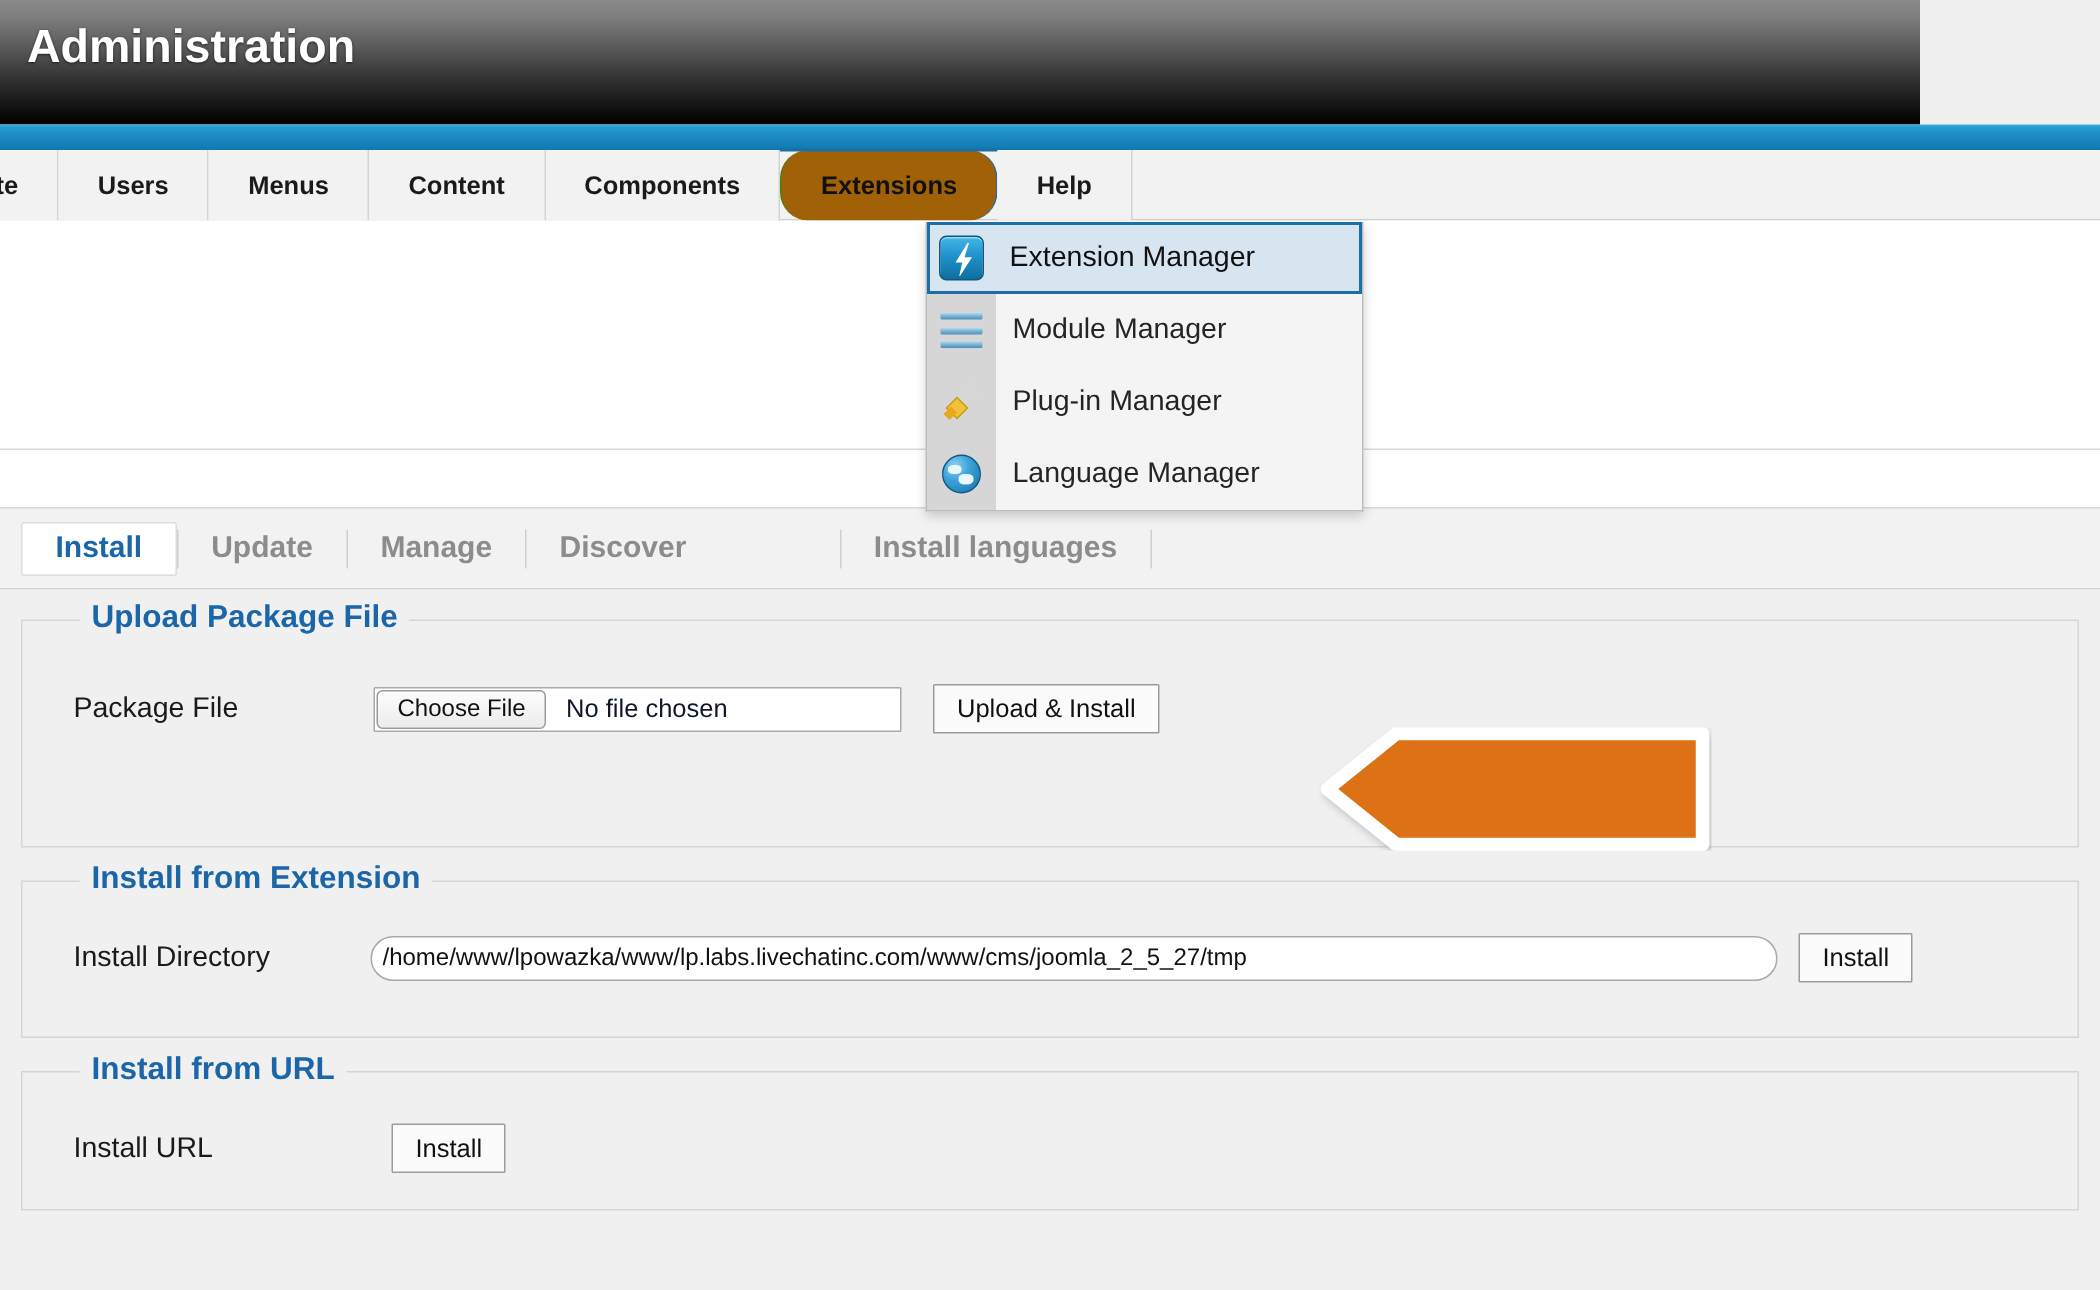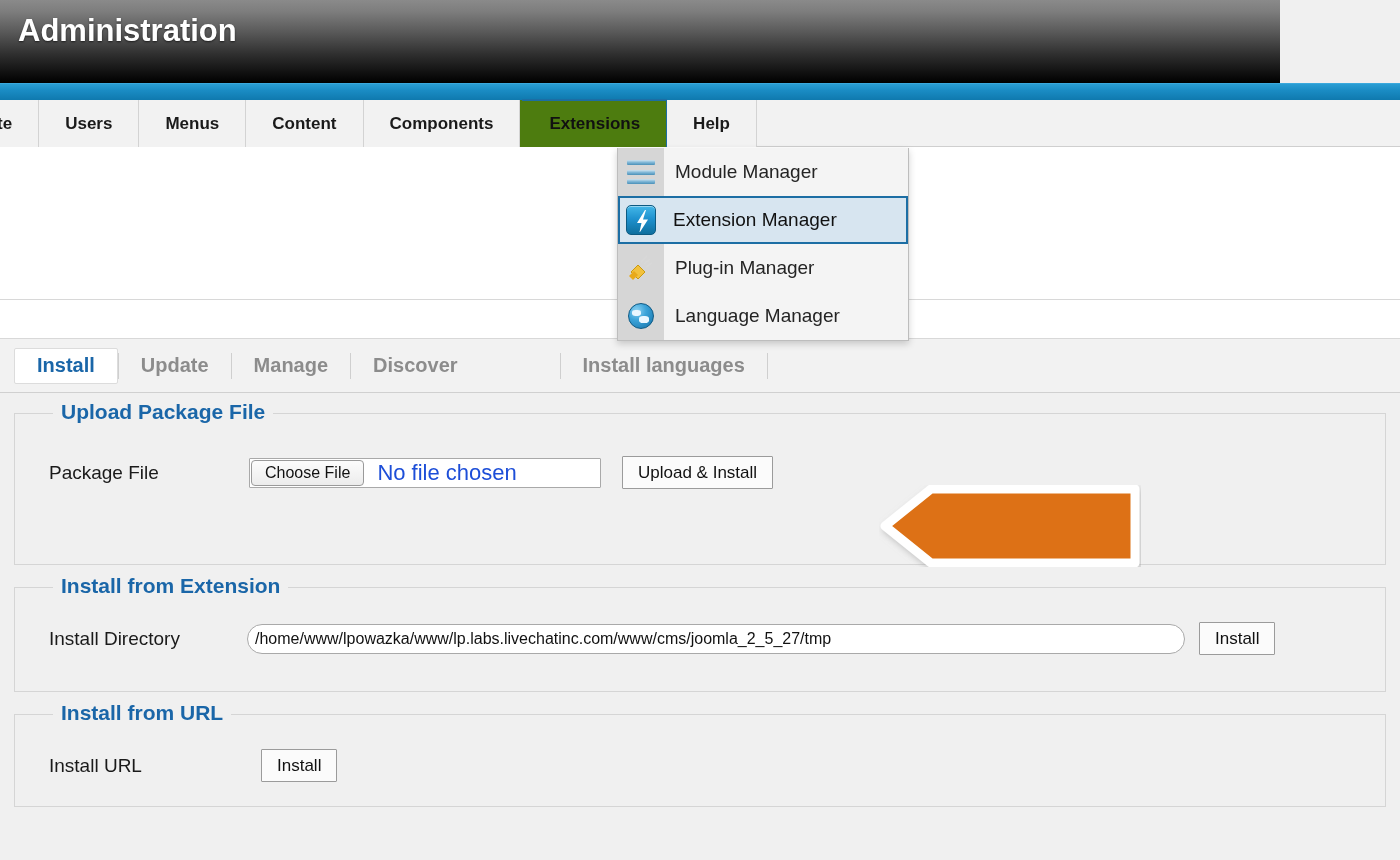--- a/index.html
+++ b/index.html
@@ -39,24 +39,25 @@
     display: flex; align-items: center; justify-content: center;
     padding: 0 26px;
     font-size: 17px; font-weight: bold; color: #1a1a1a;
     border-right: 1px solid #d3d3d3;
     background: #f2f2f2;
     cursor: pointer;
     white-space: nowrap;
   }
   .menu-item:first-child { border-left: 1px solid #d3d3d3; }
   .menu-item.active {
-    background: #4d7c0f;
-    border-left: 3px solid #4d7c0f;
+    background: #a16207;
+    border-left: 1px solid #4d7c0f;
     border-right: 1px solid #1c6ea4;
     color: #111;
+    border-radius: 19px;
   }
   .menu-item.active::before {
     content: ""; position: absolute; left: -1px; right: -1px; top: -1px; height: 2px;
     background: #1c6ea4;
   }
 
   
   .dropdown {
     position: absolute; left: 617px; top: 148px; width: 292px;
     background: #f4f4f4;
@@ -246,21 +247,21 @@
     border: 1px solid #9a9a9a;
     border-radius: 4px;
     margin: 1px;
     font-size: 16px; color: #111;
     cursor: pointer;
     white-space: nowrap;
   }
   .file-name {
     display: flex; align-items: center;
     padding-left: 12px;
-    font-size: 22px; color: #1d4ed8;
+    font-size: 17px; color: #0f172a;
     white-space: nowrap;
   }
   .btn {
     display: flex; align-items: center; justify-content: center;
     height: 33px;
     padding: 0 15px;
     background: #fbfbfb;
     border: 1px solid #9b9b9b;
     font-size: 17px; color: #111;
     cursor: pointer;
@@ -318,39 +319,39 @@
       </div>
       <div class="menu-item">
         <span>Help</span>
       </div>
     </div>
 </div>
 
 <div class="dropdown">
   <div class="dd-iconcol-bg"></div>
   <div class="dd-rows" id="dd-rows">
+      <div class="dd-item first">
+        <div class="dd-ico-wrap">
+          <div class="ico-bolt">
+            <svg class="bolt-svg" width="30" height="30" viewBox="0 0 30 30">
+              <path d="M18 4 L10 17 L14.5 17 L12.5 26 L13 26 L21 13.5 L16 13.5 L19 4 Z" fill="#ffffff"></path>
+            </svg>
+          </div>
+        </div>
+        <span class="dd-label">Extension Manager</span>
+      </div>
       <div class="dd-item">
         <div class="dd-ico-wrap">
           <div class="ico-stack">
             <i></i>
             <i></i>
             <i></i>
           </div>
         </div>
         <span class="dd-label">Module Manager</span>
-      </div>
-      <div class="dd-item first">
-        <div class="dd-ico-wrap">
-          <div class="ico-bolt">
-            <svg class="bolt-svg" width="30" height="30" viewBox="0 0 30 30">
-              <path d="M18 4 L10 17 L14.5 17 L12.5 26 L13 26 L21 13.5 L16 13.5 L19 4 Z" fill="#ffffff"></path>
-            </svg>
-          </div>
-        </div>
-        <span class="dd-label">Extension Manager</span>
       </div>
       <div class="dd-item">
         <div class="dd-ico-wrap">
           <div class="ico-plug"><svg width="28" height="26" viewBox="0 0 28 26">
               <path d="M4 17 L11 10 L18 17 L11 24 Z" fill="#f2c13c" stroke="#c99a12" stroke-width="1"></path>
               <path d="M14 7 L20 1" stroke="#d8d8d8" stroke-width="1.6"></path>
               <path d="M17 9 L23 4" stroke="#d8d8d8" stroke-width="1.6"></path>
               <path d="M19 12 L25 8" stroke="#d8d8d8" stroke-width="1.6"></path>
               <path d="M2 21 L7 16 L11 20 L6 25 Z" fill="#e8a91a"></path>
             </svg></div>

